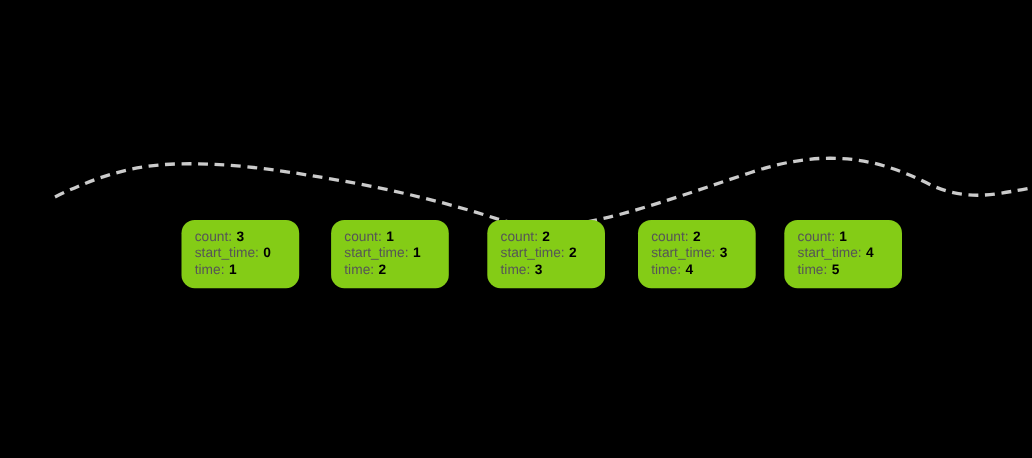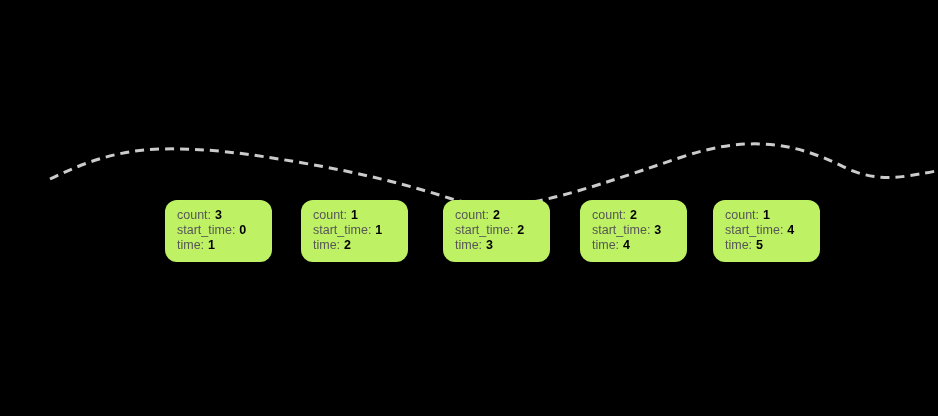--- a/index.html
+++ b/index.html
@@ -21,21 +21,21 @@
     top: 0;
     width: 938px;
     height: 416px;
   }
   .window-box {
     position: absolute;
     top: 200px;
     width: 107px;
     height: 62px;
     box-sizing: border-box;
-    background: #bef264;
+    background: #84cc16;
     border-radius: 12px;
     padding: 8px 12px 0 12px;
   }
   .box-1 { left: 165px; }
   .box-2 { left: 301px; }
   .box-3 { left: 443px; }
   .box-4 { left: 580px; }
   .box-5 { left: 713px; }
   .field-row {
     font-size: 12.5px;

